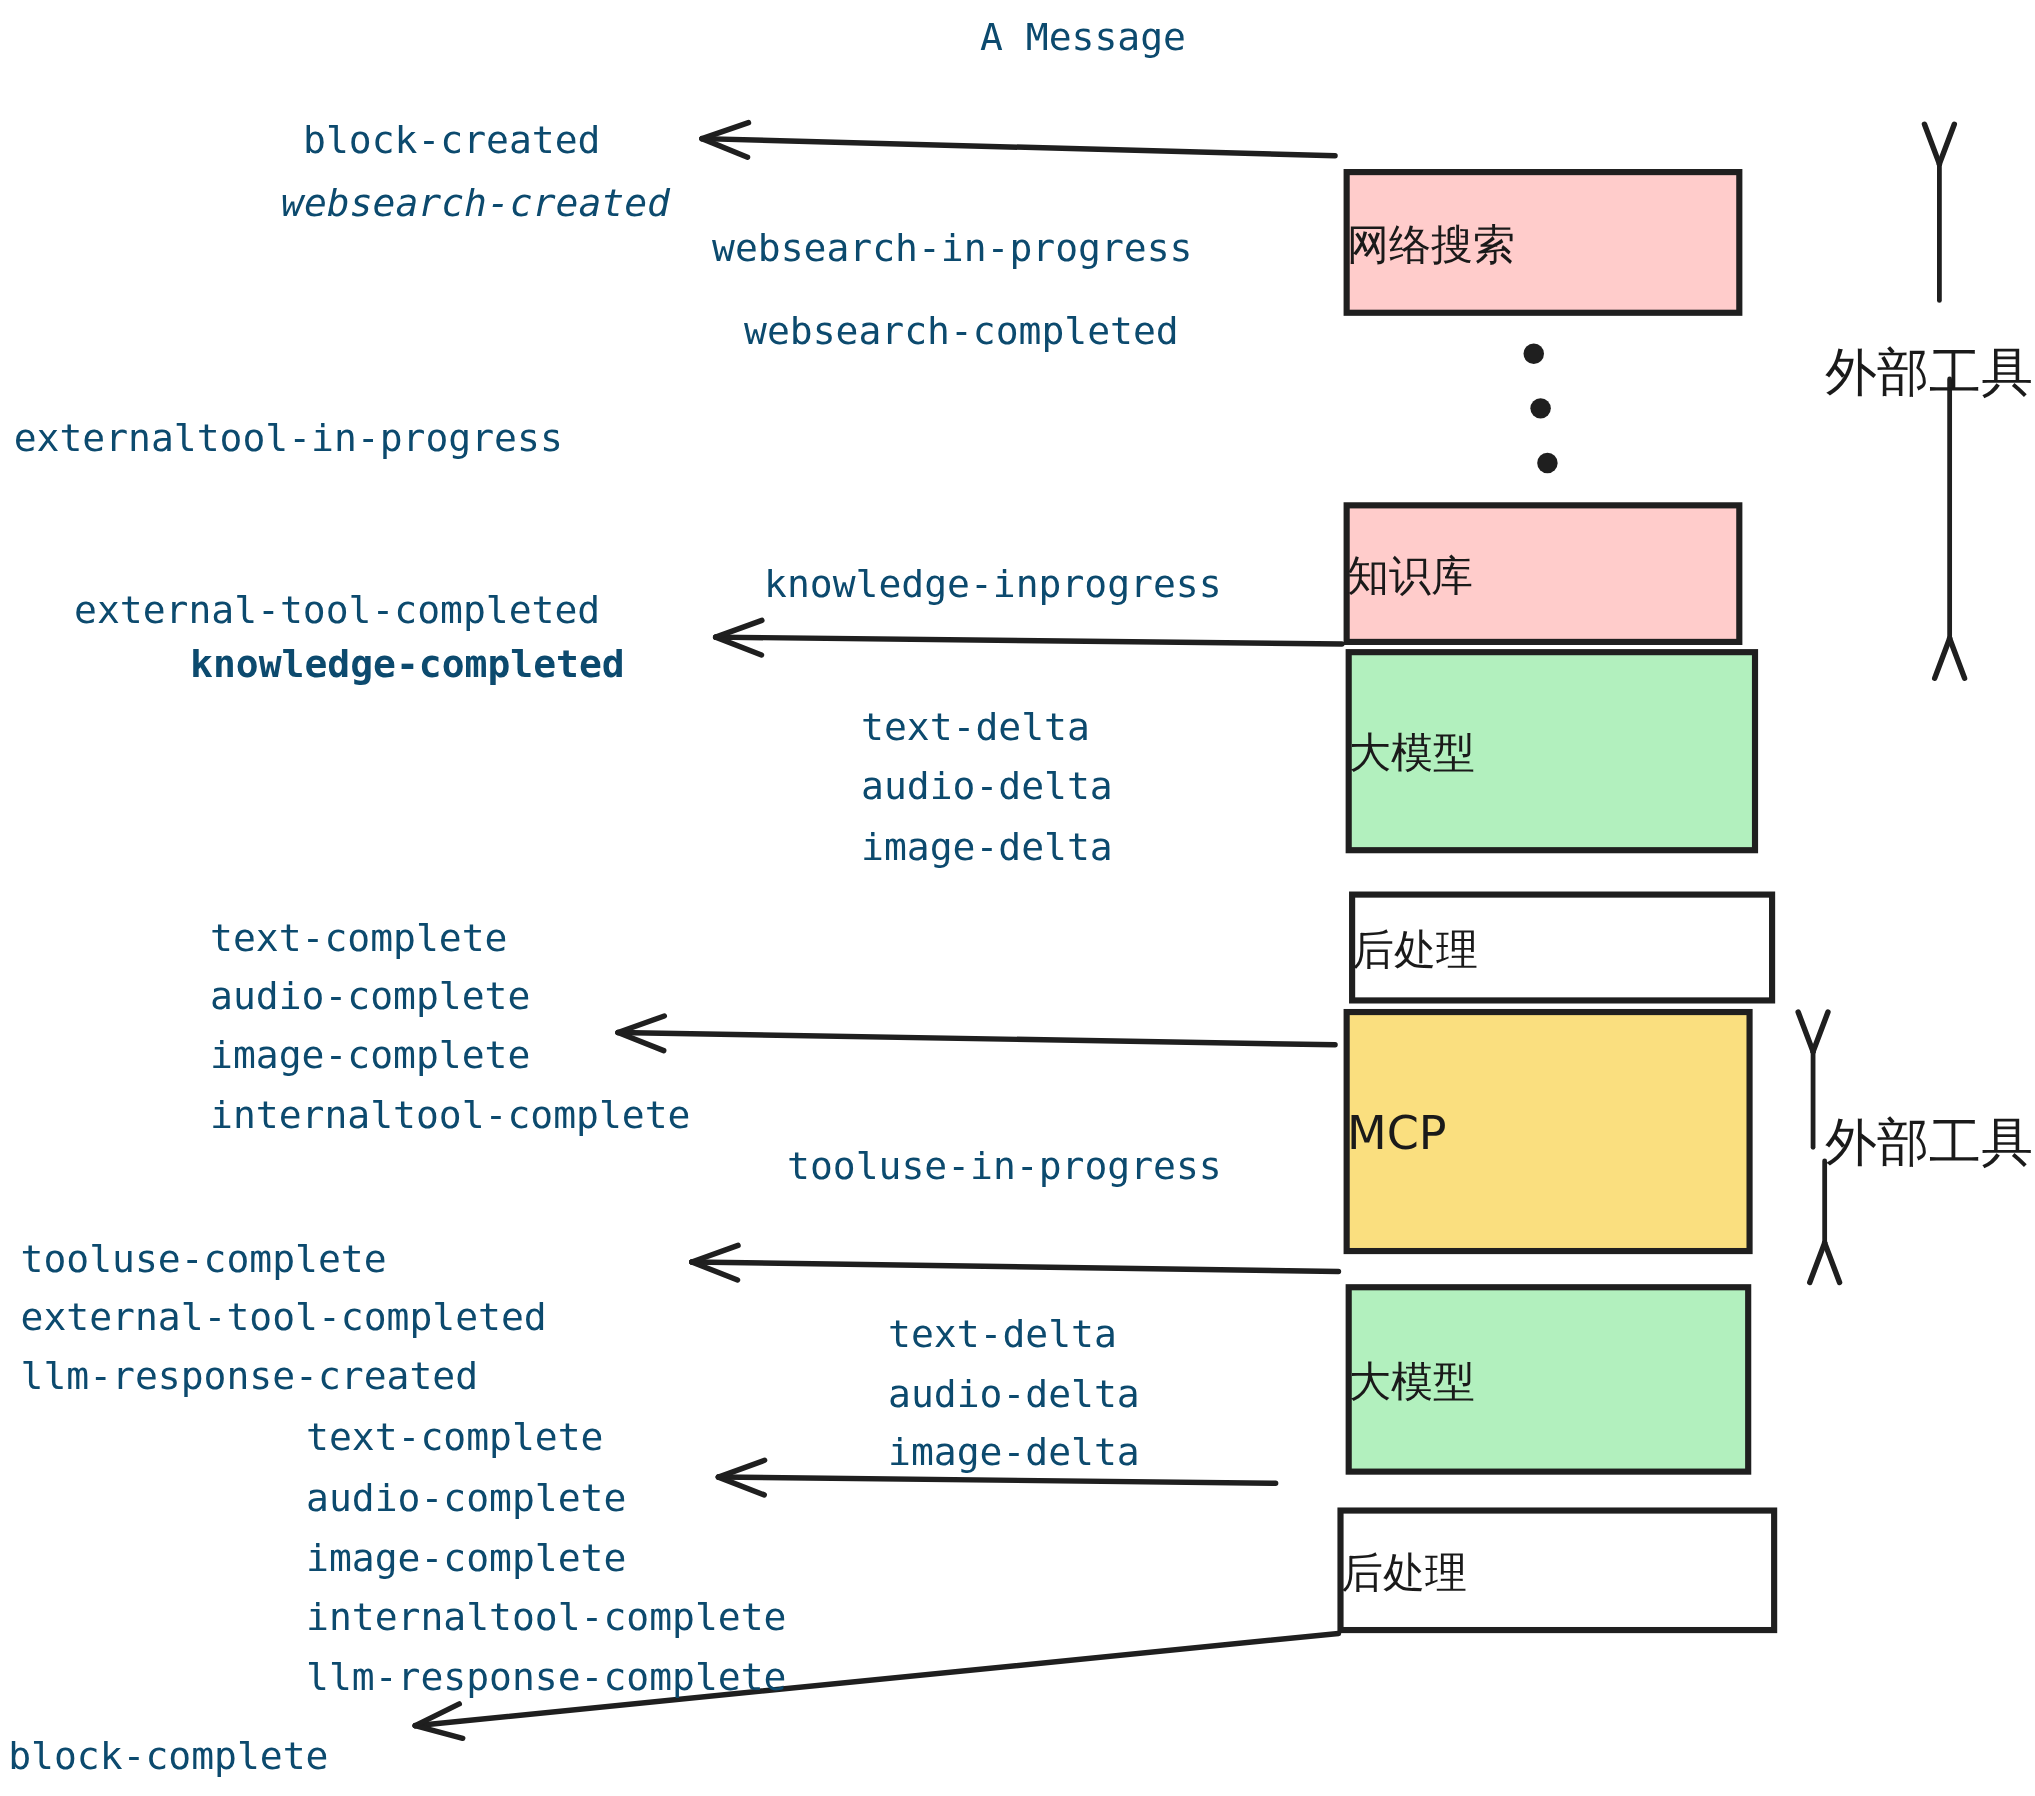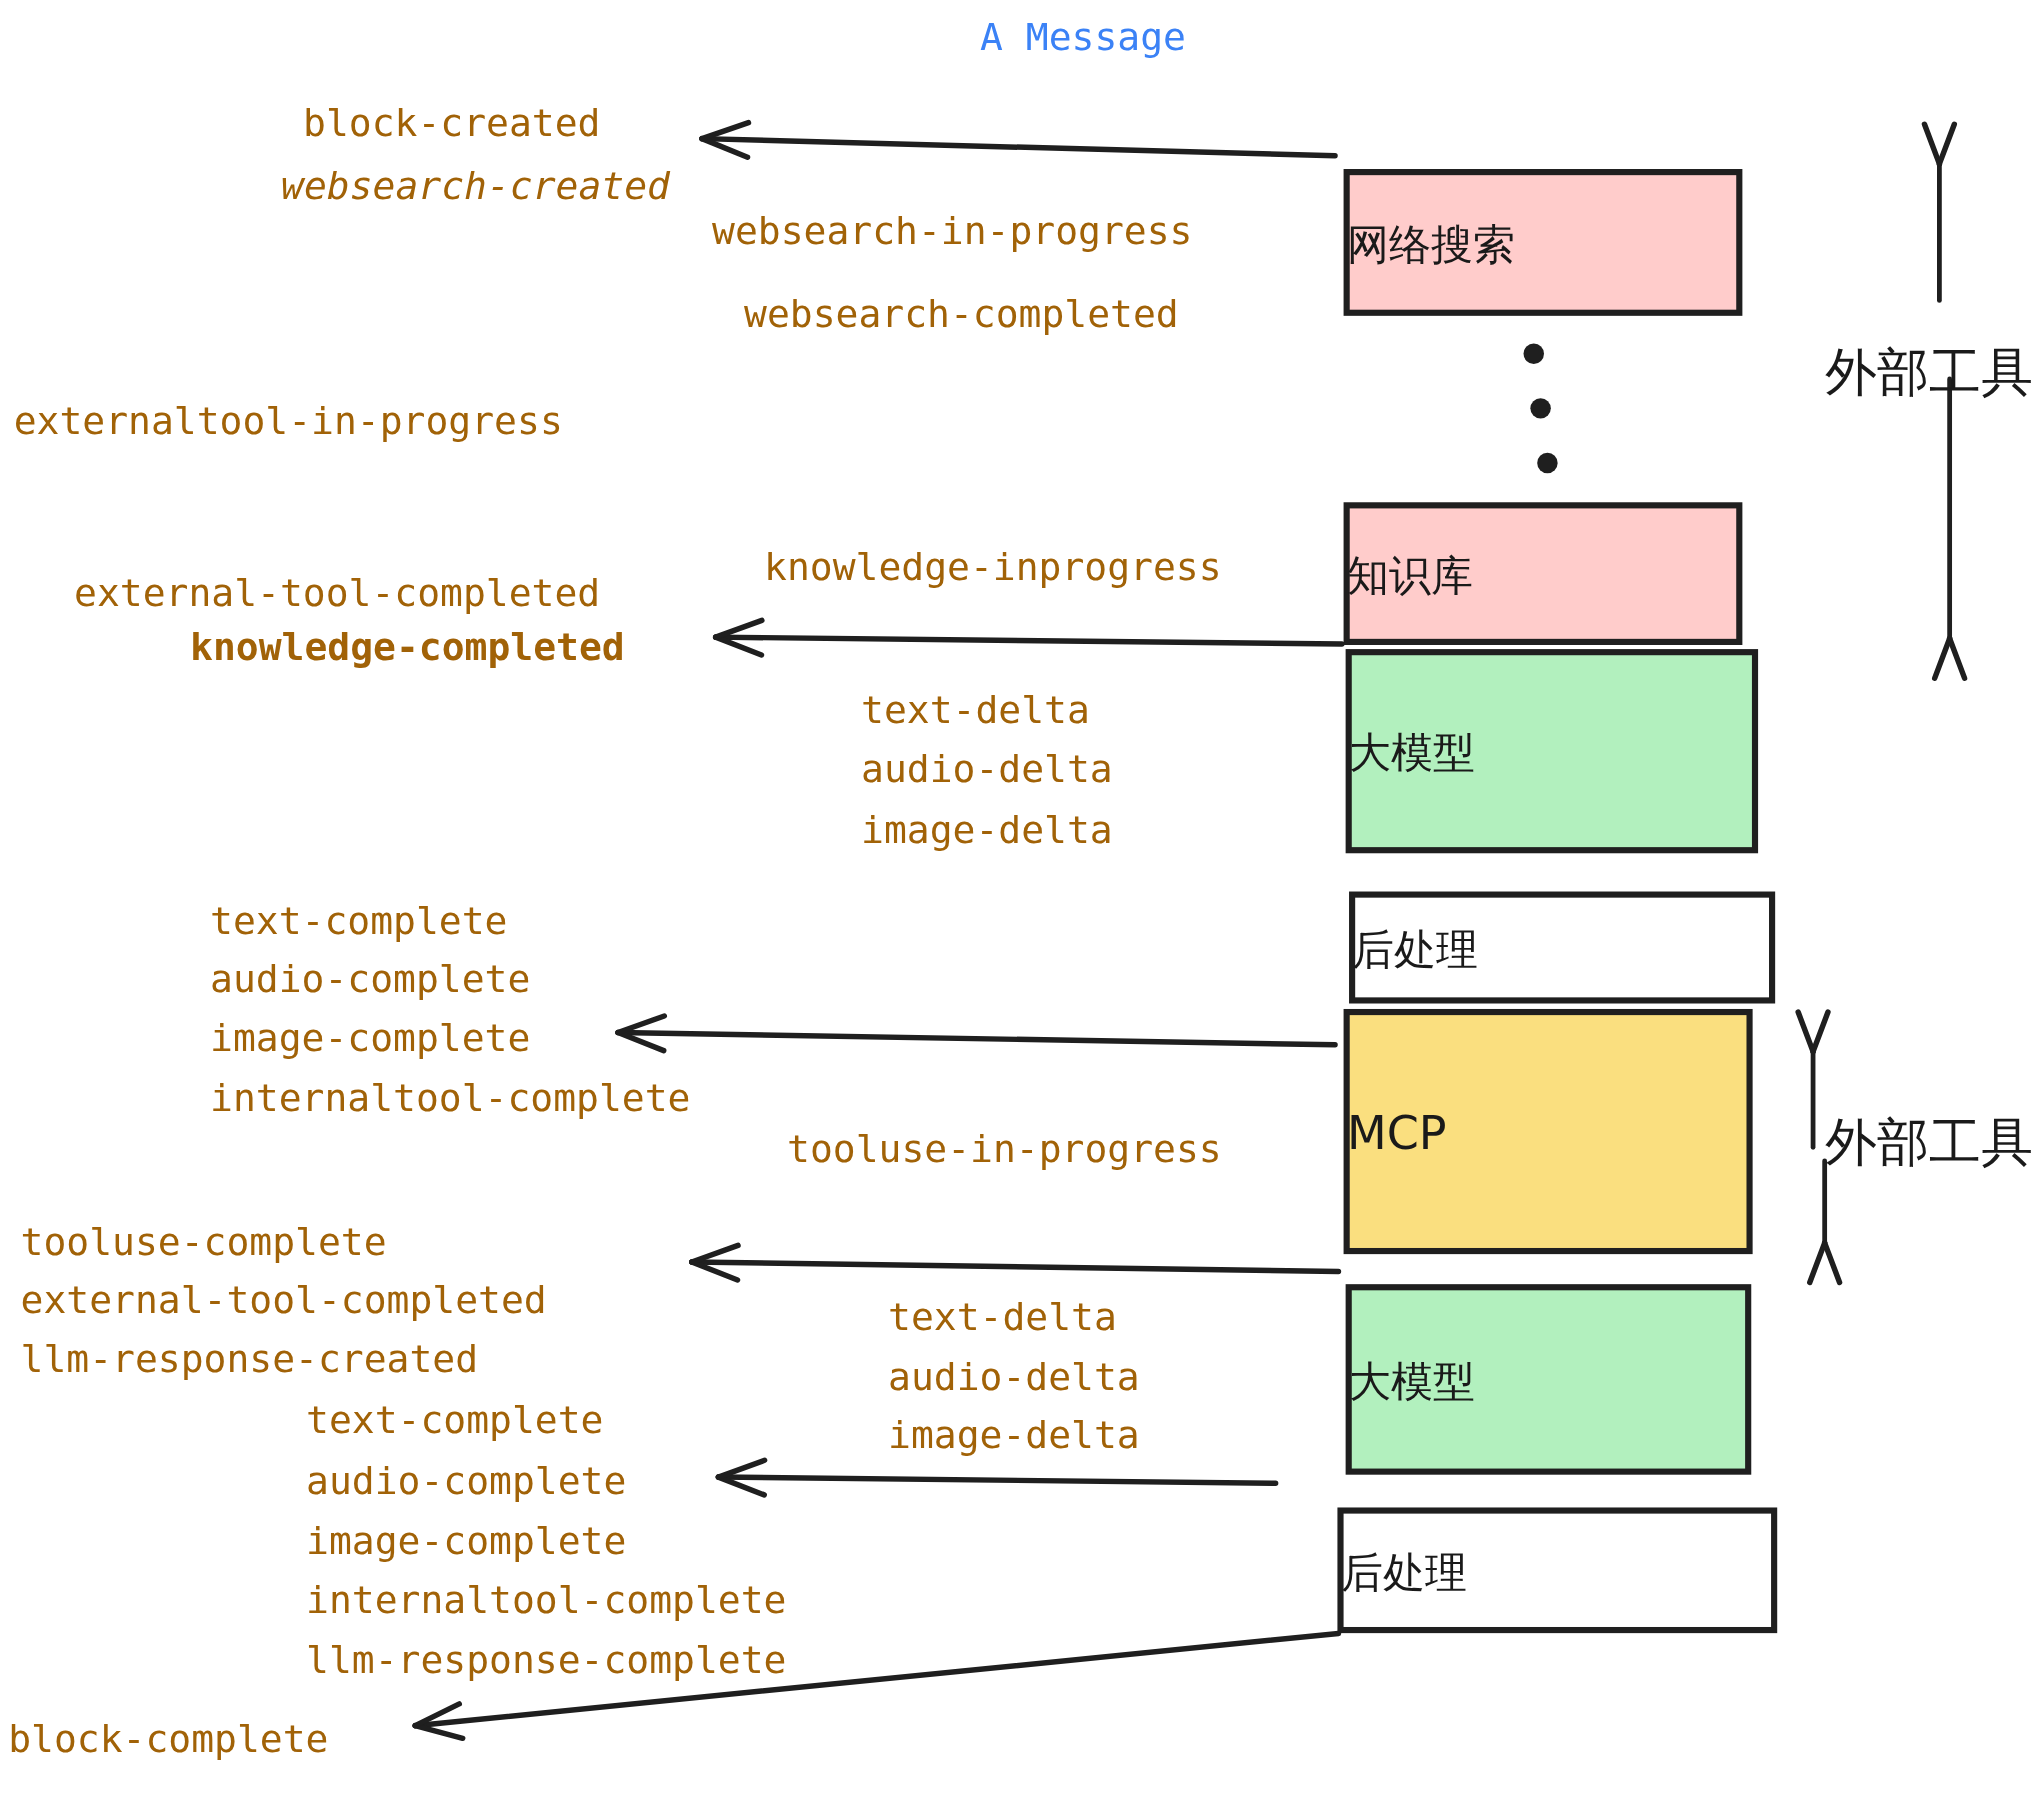--- a/index.html
+++ b/index.html
@@ -8,30 +8,31 @@
     width:2035px;height:1796px;
     background:#ffffff;
     font-family:"DejaVu Sans Mono", monospace;
     overflow:hidden;
   }
   svg#canvas{position:absolute;left:0;top:0;width:2035px;height:1796px;}
   .evt{
     position:absolute;
     font-family:"DejaVu Sans Mono", monospace;
     font-size:38px;
-    color:#a16207;
+    color:#0c4a6e;
     white-space:nowrap;
     letter-spacing:0px;
     line-height:1;
+    margin-top:17px;
   }
   .title{
     position:absolute;
     font-family:"DejaVu Sans Mono", monospace;
     font-size:38px;
-    color:#3b82f6;
+    color:#0c4a6e;
     white-space:nowrap;
   }
   .boxlabel{
     position:absolute;
     font-family:"DejaVu Sans", sans-serif;
     font-size:42px;
     color:#1a1a1a;
     white-space:nowrap;
   }
   .sidelabel{

